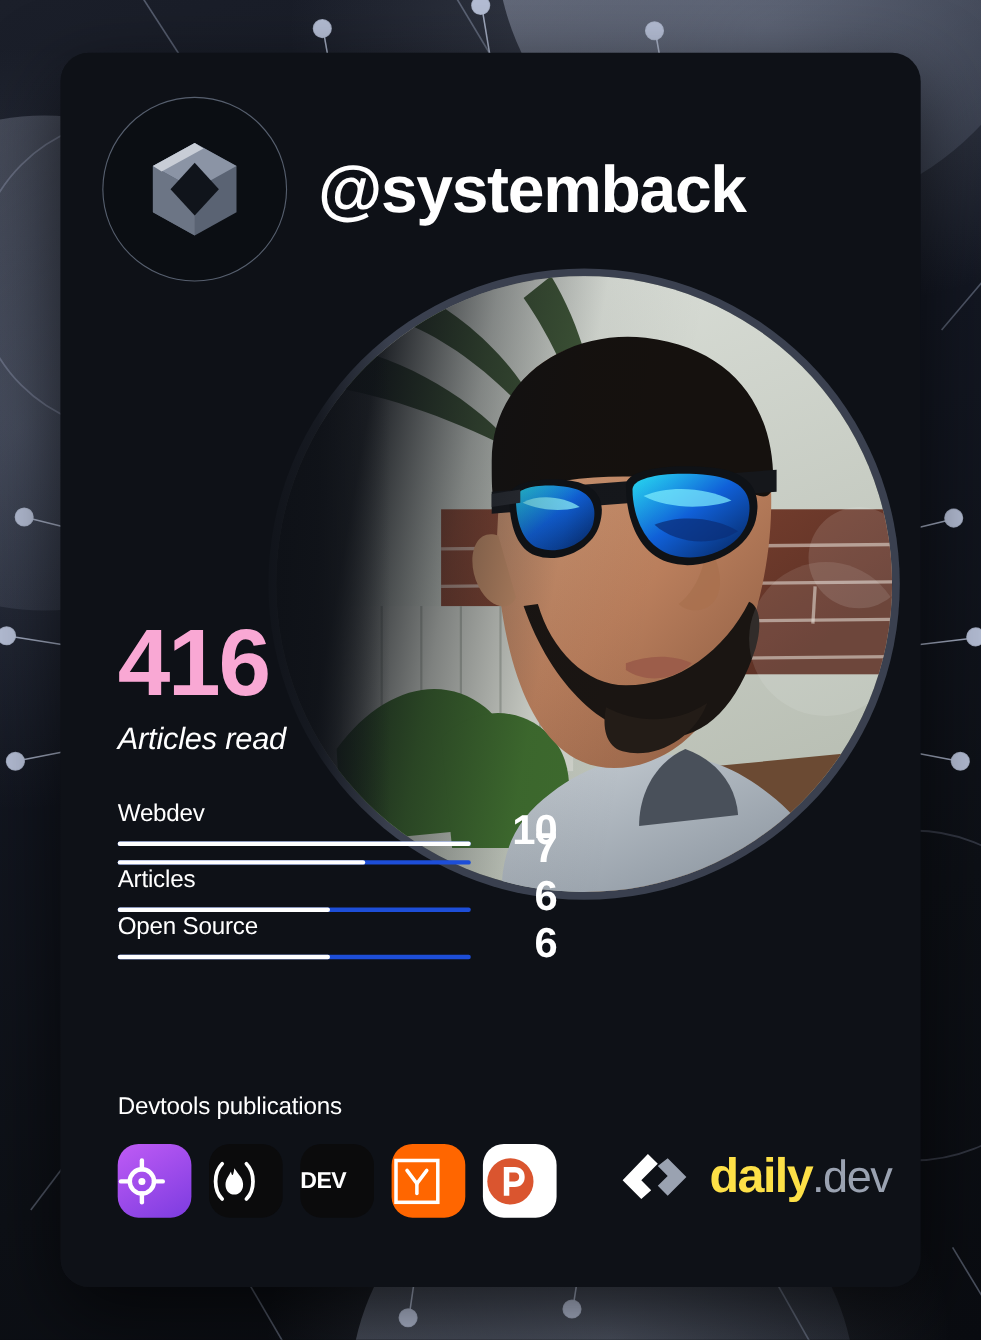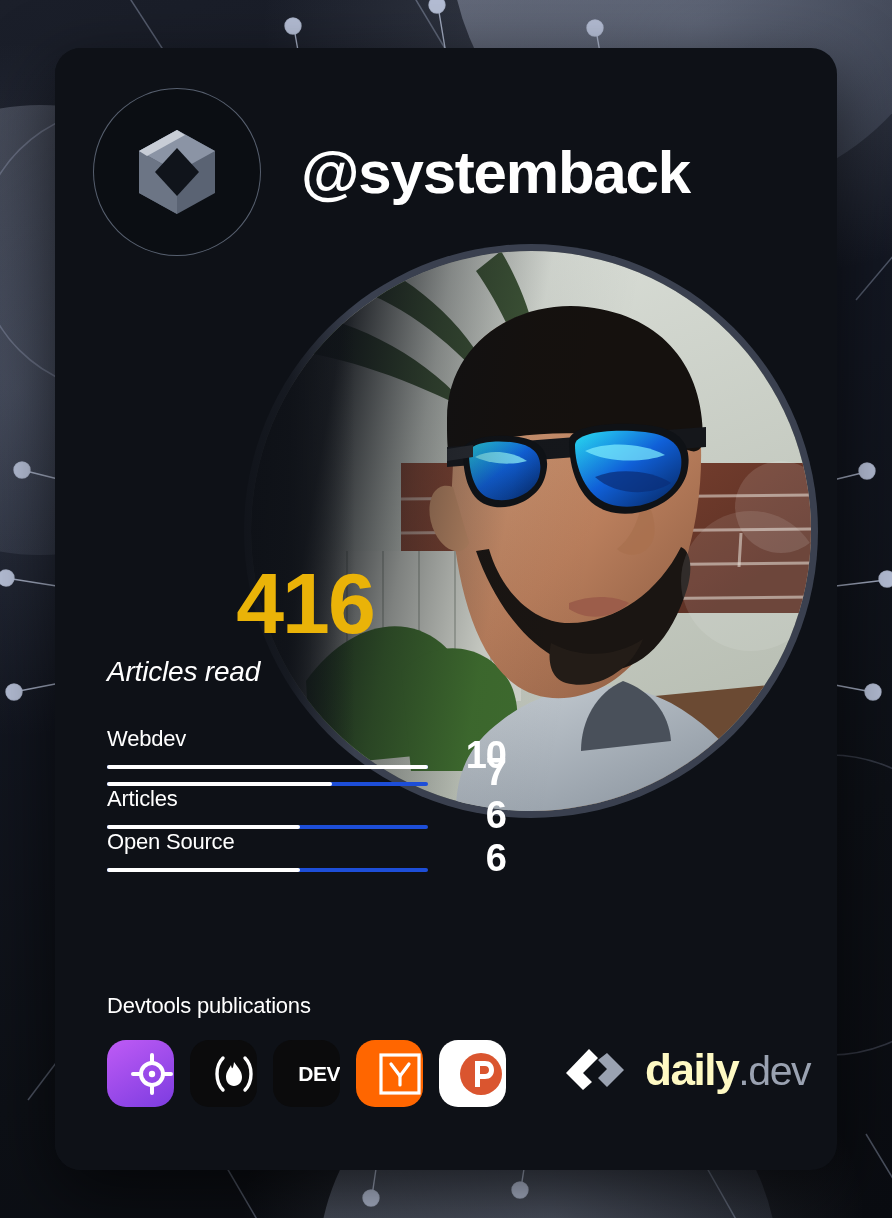--- a/index.html
+++ b/index.html
@@ -47,37 +47,37 @@
   .photo-fade {
     position:absolute; inset:0;
     background:linear-gradient(100deg,#0e1117 0%, rgba(14,17,23,0.93) 16%, rgba(14,17,23,0.42) 31%, rgba(14,17,23,0.05) 46%, transparent 60%);
   }
   .card-veil {
     position:absolute; left:0; top:0; width:300px; height:100%;
     background:linear-gradient(90deg,#0e1117 0%, #0e1117 55%, rgba(14,17,23,0.82) 78%, rgba(14,17,23,0.0) 100%);
   }
 
   
-  .header { position:absolute; left:38px; top:40px; display:flex; align-items:center; gap:40px; }
+  .header { position:absolute; left:38px; top:40px; display:flex; align-items:center; gap:28px; }
   .avatar-ring {
     width:168px; height:168px; border-radius:50%;
     border:1.6px solid rgba(150,162,186,0.55);
     display:flex; align-items:center; justify-content:center;
     background:rgba(10,12,17,0.55);
   }
   .username {
     font-size:60px; font-weight:bold; color:#ffffff;
     letter-spacing:-1.2px; white-space:nowrap;
   }
 
   
   .stats { position:absolute; left:52px; top:515px; width:396px; }
   .big-num {
-    font-size:86px; font-weight:bold; color:#eab308;
-    line-height:0.94; letter-spacing:-2px;text-align:center;
+    font-size:86px; font-weight:bold; color:#f9a8d4;
+    line-height:0.94; letter-spacing:-2px;
   }
   .big-label { font-size:28px; color:#ffffff; margin-top:12px; letter-spacing:-0.2px;font-style:italic; }
 
   
   .bars { margin-top:38px; }
   .bar-row { position:relative; }
   .bar-label { font-size:22px; color:#ffffff; letter-spacing:-0.2px; }
   .bar-track {
     position:relative; margin-top:13px;
     width:321px; height:4px; border-radius:2px;
@@ -86,26 +86,26 @@
   .bar-fill { position:absolute; left:0; top:0; height:100%; border-radius:2px; background:#ffffff; }
   .bar-value {
     position:absolute; right:-78px; bottom:-8px;
     font-size:38px; font-weight:bold; color:#ffffff; letter-spacing:-1px;
   }
 
   
   .pubs { position:absolute; left:52px; top:945px; width:420px; }
   .pubs-title { font-size:22px; color:#ffffff; letter-spacing:-0.2px; }
   .pubs-row { display:flex; gap:16px; margin-top:21px; }
-  .pub { width:67px; height:67px; border-radius:19px; display:flex; align-items:center; justify-content:flex-end; overflow:hidden; }
+  .pub { width:67px; height:67px; border-radius:19px; display:flex; align-items:center; justify-content:flex-start; overflow:hidden; }
 
   
   .brand { position:absolute; left:508px; top:1000px; display:flex; align-items:center; gap:16px; }
   .brand-text { font-size:44px; font-weight:bold; letter-spacing:-1.4px; line-height:1; }
-  .brand-text .w { color:#fef9c3; }
+  .brand-text .w { color:#fde047; }
   .brand-text .g { color:#9aa2b1; font-weight:normal; font-size:41px; }
 </style>
 </head>
 <body>
 
 <div class="bg">
   <svg class="bg-svg" viewBox="0 0 892 1218">
     <defs>
       <linearGradient id="glowA" x1="0" y1="0" x2="1" y2="1">
         <stop offset="0%" stop-color="#c3cade" stop-opacity="0.55"></stop>

